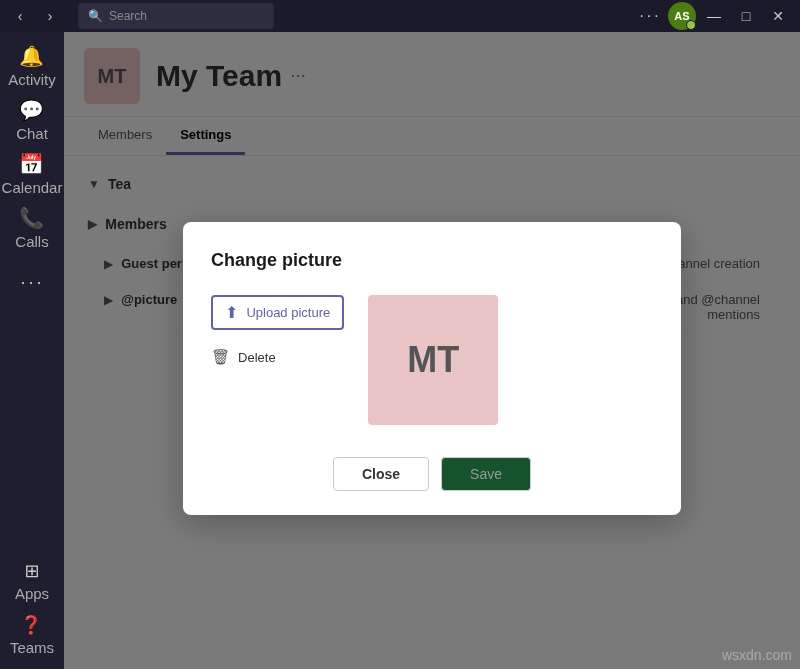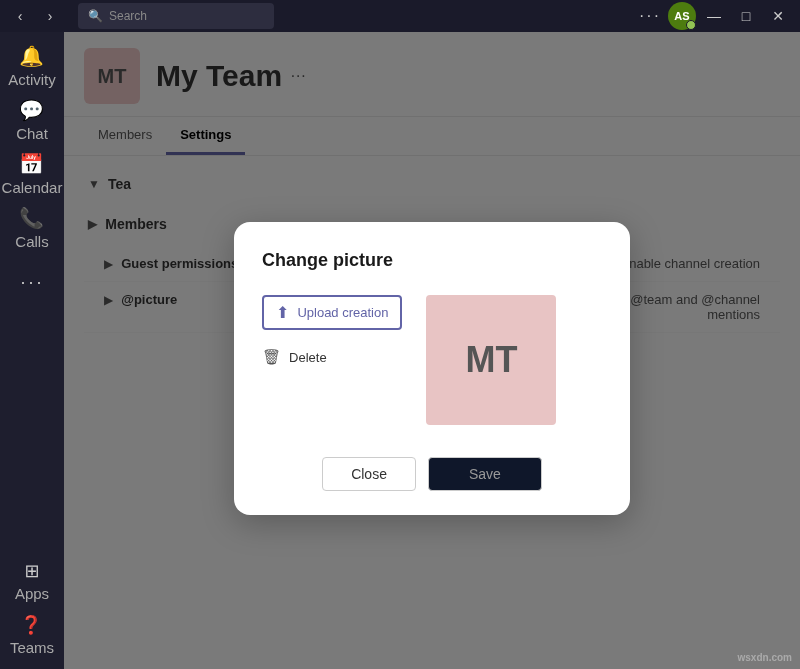--- a/index.html
+++ b/index.html
@@ -258,22 +258,22 @@
       background: rgba(0,0,0,0.5);
       display: flex;
       align-items: center;
       justify-content: center;
       z-index: 100;
     }
 
     
     .modal {
       background: white;
-      border-radius: 16px;
-      width: 396px;
+      border-radius: 8px;
+      width: 498px;
       padding: 28px 28px 24px;
       position: relative;
       box-shadow: 0 8px 32px rgba(0,0,0,0.25);
       margin-top: 36px;
     }
     .modal-title {
       font-size: 18px;
       font-weight: 600;
       color: #1a1a1a;
       margin-bottom: 24px;
@@ -339,41 +339,41 @@
     }
     .btn-close {
       padding: 8px 28px;
       border: 1px solid #ccc;
       border-radius: 4px;
       background: white;
       font-size: 14px;
       cursor: pointer;
       font-family: inherit;
       color: #333;
+      font-weight: bold;
     }
     .btn-save {
-      padding: 8px 40px;
+      padding: 8px 28px;
       border: 1px solid #ccc;
       border-radius: 4px;
-      background: #0f172a;
+      background: #14532d;
       font-size: 14px;
       cursor: not-allowed;
       font-family: inherit;
       color: #999;
     }
 
     
     .watermark {
       position: absolute;
       bottom: 6px;
       right: 8px;
-      font-size: 10px;
+      font-size: 14px;
       color: #aaa;
       z-index: 200;
-      font-weight: bold;
     }
   </style>
 </head>
 <body>
 
 <div class="titlebar">
   <div class="titlebar-left">
     <button class="titlebar-nav-btn">‹</button>
     <button class="titlebar-nav-btn">›</button>
     <div class="search-bar">
@@ -471,21 +471,21 @@
       </div>
     </div>
 
     <div class="overlay">
       <div class="modal">
         <div class="modal-title">Change picture</div>
         <div class="modal-body">
           <div class="modal-actions-left">
             <button class="upload-btn">
               <span class="upload-icon">⬆</span>
-              <span>Upload creation</span>
+              <span>Upload picture</span>
             </button>
             <button class="delete-btn">
               <span class="delete-icon">🗑</span>
               <span>Delete</span>
             </button>
           </div>
           <div class="modal-preview">MT</div>
         </div>
         <div class="modal-footer">
           <button class="btn-close">Close</button>

